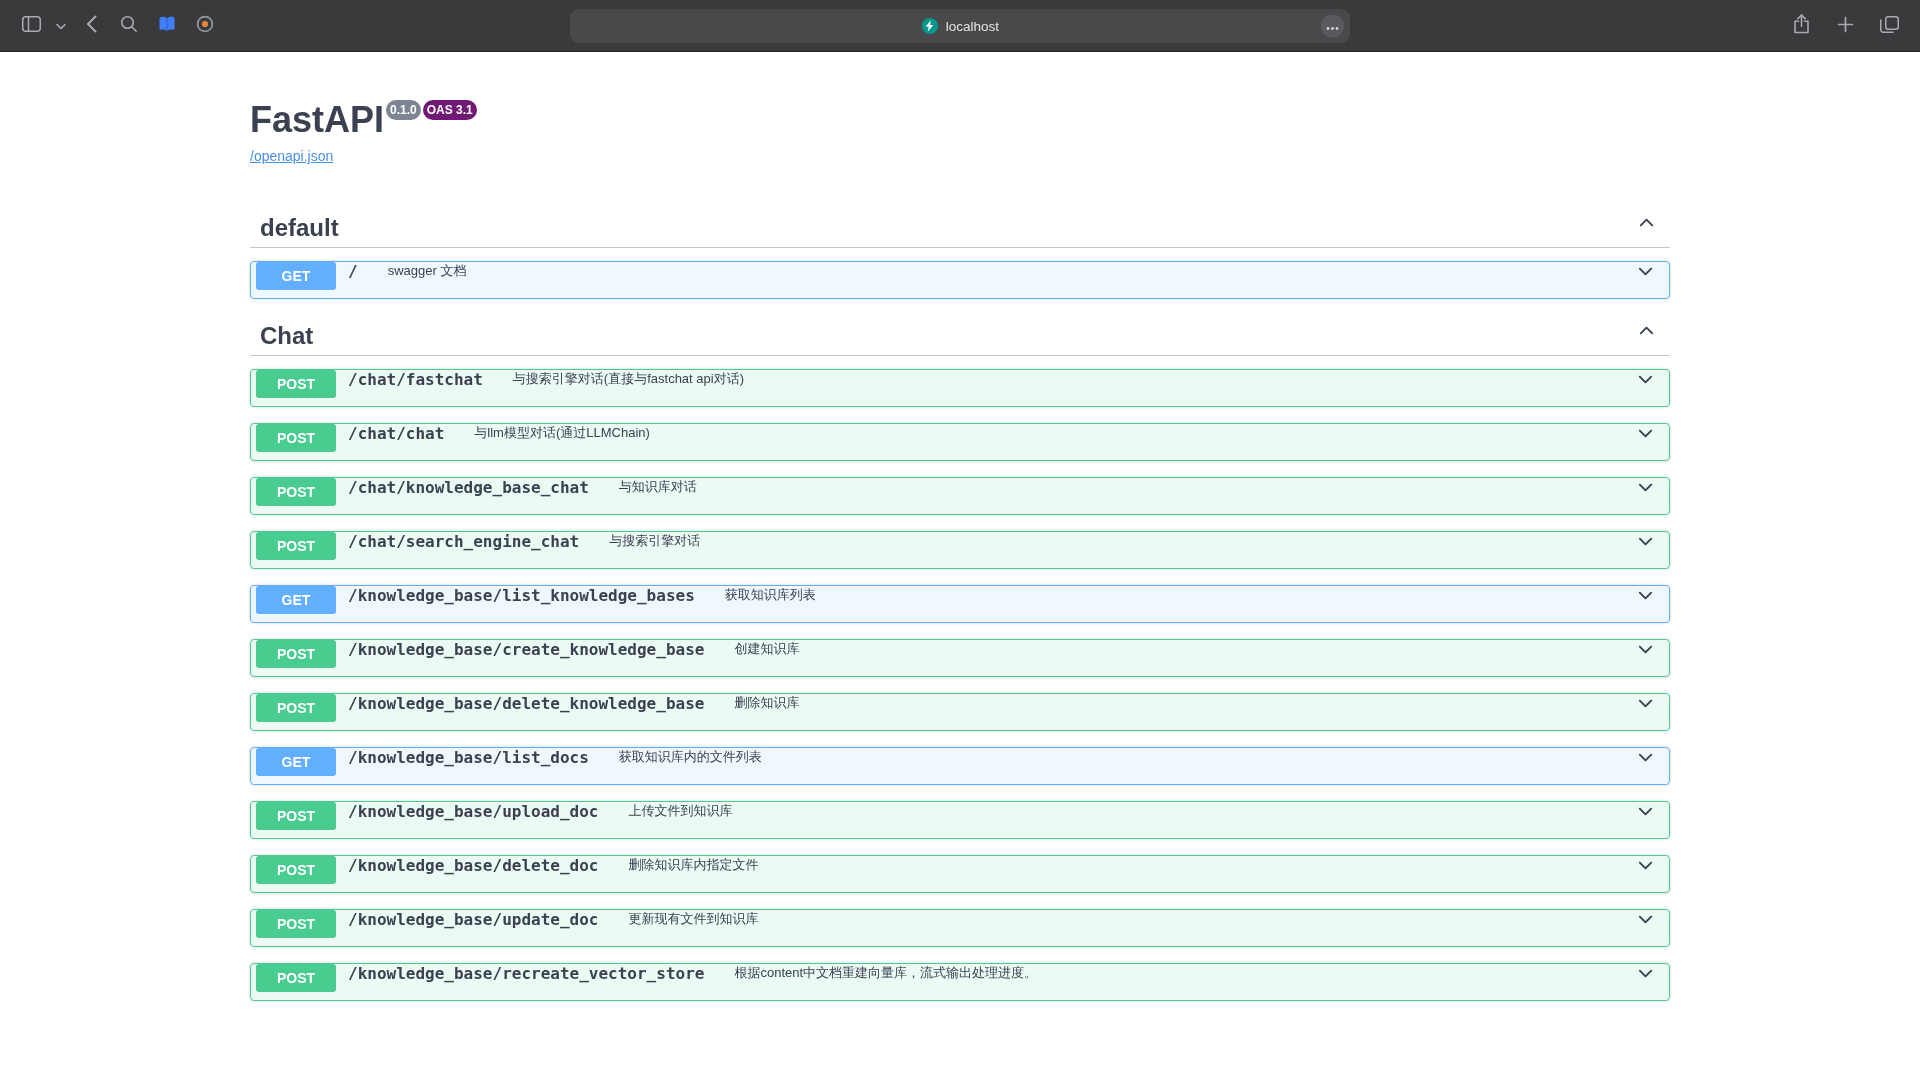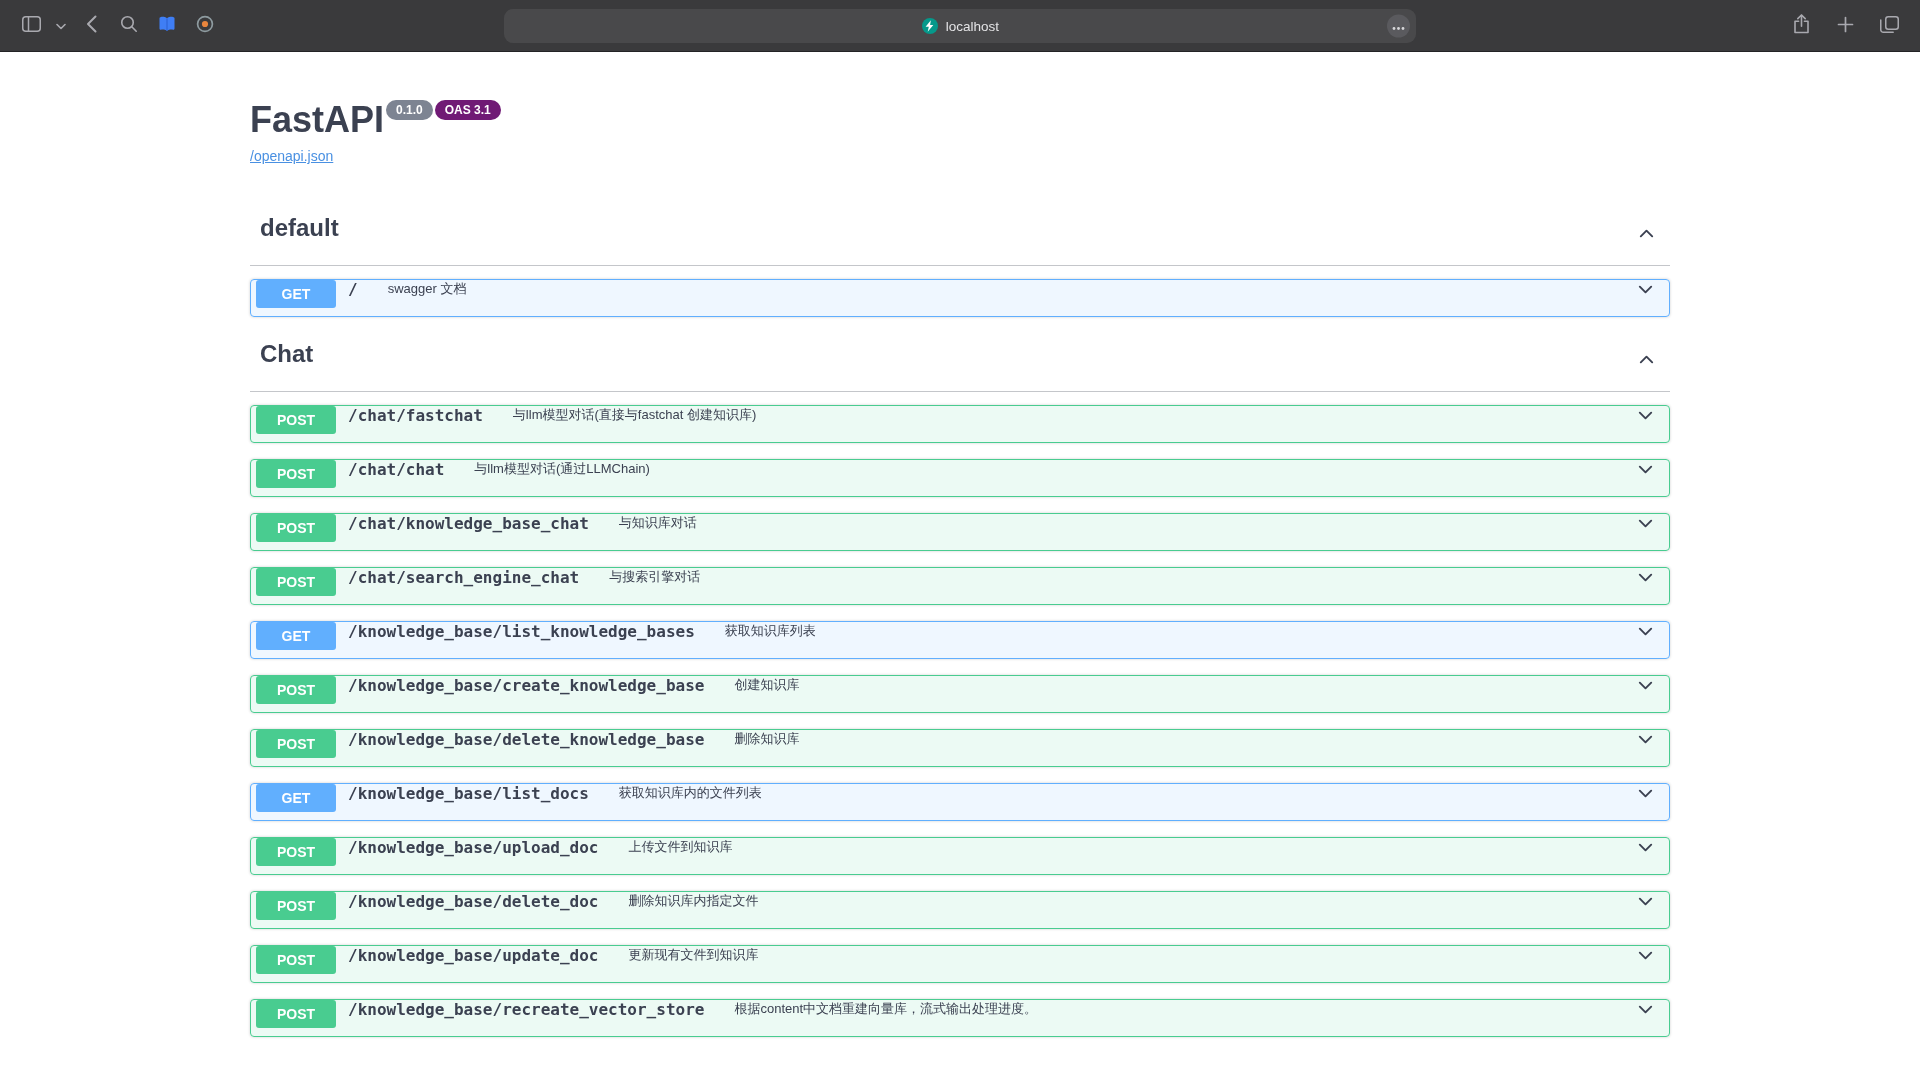--- a/index.html
+++ b/index.html
@@ -24,21 +24,21 @@
   .tb-right { margin-left:auto; gap:10px; }
   .tb-btn {
     background:none; border:none; padding:0;
     width:34px; height:30px; border-radius:6px;
     display:flex; align-items:center; justify-content:center;
     color:#a9a9af; cursor:default;
   }
   .tb-btn.narrow { width:18px; }
   .url-field {
     position:absolute; left:50%; top:9px; transform:translateX(-50%);
-    width:912px; height:34px;
+    width:780px; height:34px;
     background:#49494b; border-radius:9px;
     display:flex; align-items:center; justify-content:center;
     color:#e4e4e6; font-size:13.5px;
   }
   .url-favicon { display:flex; margin-right:7px; }
   .url-more {
     position:absolute; right:6px; top:50%; transform:translateY(-50%);
     width:23px; height:23px; border-radius:50%;
     background:#5a5a5e; border:none; color:#d6d6d9;
     display:flex; align-items:center; justify-content:center; padding:0;
@@ -48,31 +48,31 @@
   .page { height:1028px; overflow:hidden; background:#fff; }
   .wrapper { max-width:1460px; margin:0 auto; padding:46px 20px 0; }
 
   .info { margin-bottom:42px; }
   .api-title {
     margin:0; font-size:36px; line-height:44px; font-weight:700;
     color:#3b4151; display:flex; align-items:flex-start; gap:2px;
   }
   .badge {
     font-size:12px; font-weight:700; color:#fff;
-    padding:4px 10px; border-radius:57px; line-height:1;
+    padding:4px 4px; border-radius:57px; line-height:1;
     position:relative; top:2px;
   }
   .spec-link {
     display:inline-block; margin-top:6px;
     font-size:14px; text-decoration:underline; cursor:pointer;
   }
 
   .opblock-tag {
-    display:flex; align-items:flex-end;
-    padding:6px 14px 22px 10px;
+    display:flex; align-items:flex-start;
+    padding:6px 14px 4px 10px;
     margin:2px 0 13px;
     border-bottom:1px solid rgba(59,65,81,.3);
     cursor:pointer;
   }
   .tag-title {
     margin:0; font-size:24px; line-height:30px;
     color:#3b4151; font-weight:700;
   }
   .opblock-tag .arrow { margin-left:auto; display:flex; }
 
@@ -237,21 +237,21 @@
               <h3 class="tag-title">Chat</h3>
               <span class="arrow">
                 <svg width="19" height="19" viewBox="0 0 20 20" fill="none">
                   <path d="M4 13l6-6 6 6" stroke="#3b4151" stroke-width="2" stroke-linecap="round" stroke-linejoin="round"></path>
                 </svg>
               </span>
             </div>
             <div class="opblock" style="border-color: rgb(73, 204, 144); background: rgba(73, 204, 144, 0.1);">
               <span class="method" style="background: rgb(73, 204, 144);">POST</span>
               <span class="path">/chat/fastchat</span>
-              <span class="desc">与llm模型对话(直接与fastchat 创建知识库)</span>
+              <span class="desc">与搜索引擎对话(直接与fastchat api对话)</span>
               <span class="arrow">
                 <svg width="19" height="19" viewBox="0 0 20 20" fill="none">
                   <path d="M4 7l6 6 6-6" stroke="#3b4151" stroke-width="2" stroke-linecap="round" stroke-linejoin="round"></path>
                 </svg>
               </span>
             </div>
             <div class="opblock" style="border-color: rgb(73, 204, 144); background: rgba(73, 204, 144, 0.1);">
               <span class="method" style="background: rgb(73, 204, 144);">POST</span>
               <span class="path">/chat/chat</span>
               <span class="desc">与llm模型对话(通过LLMChain)</span>

